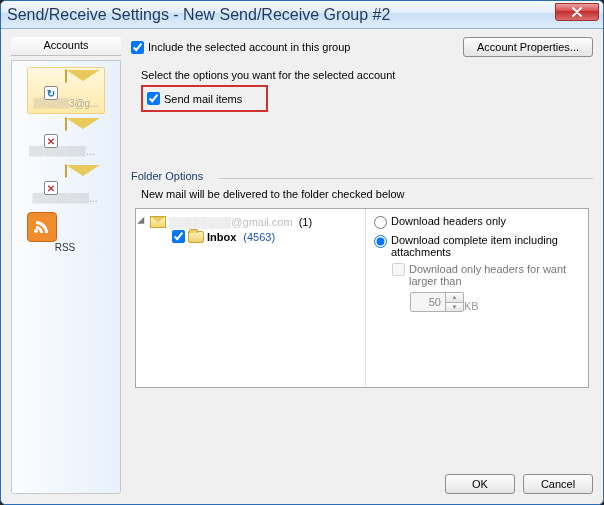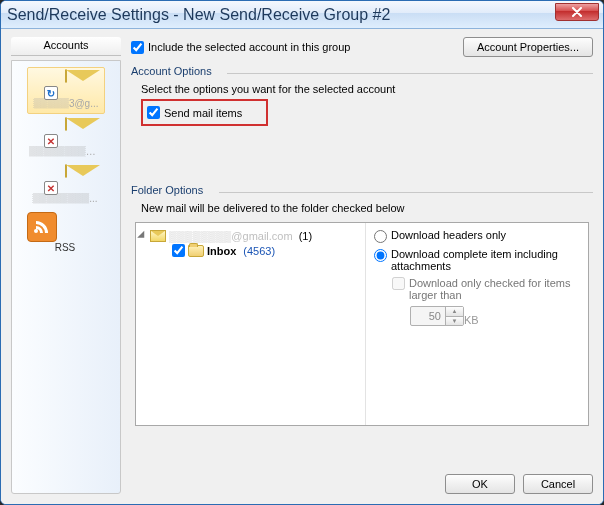--- a/index.html
+++ b/index.html
@@ -209,21 +209,21 @@
   .dotted-focus{
     border:1px dotted #555;
     padding:0 1px;
   }
 
   .folder-area{
     display:flex;
     gap:8px;
     border:1px solid #a8a8a8;
     background:#fff;
-    height:204px;
+    height:180px;
     margin-top:4px;
   }
   .tree{
     flex:1;
     padding:6px 4px;
     overflow:auto;
     border-right:1px solid #e3e3e3;
   }
   .tree-row{
     display:flex;align-items:center;gap:3px;
@@ -360,21 +360,20 @@
           <label class="checkbox-row">
             <input type="checkbox" checked="" style="">
             <span>Include the selected account in this group</span>
           </label>
           <button class="btn wide">
             <span>Account Properties...</span>
           </button>
         </div>
 
         <div class="group">
-          <div class="group-title">Account Options</div>
           <div class="group-body">
             <div style="padding-bottom:4px;">Select the options you want for the selected account</div>
             <div class="redbox">
               <label class="opt-row">
                 <input type="checkbox" checked="" style="">
                 <span>Send mail items</span>
               </label>
             </div>
           </div>
         </div>
@@ -404,21 +403,21 @@
                 <label class="radio-row">
                   <input type="radio" name="dl" style="">
                   <span>Download headers only</span>
                 </label>
                 <label class="radio-row">
                   <input type="radio" name="dl" checked="" style="">
                   <span>Download complete item including attachments</span>
                 </label>
                 <label class="chk-sub">
                   <input type="checkbox" disabled="" style="">
-                  <span>Download only checked for items larger than</span>
+                  <span>Download only headers for want larger than</span>
                 </label>
                 <div class="spin-wrap">
                   <div class="spin">
                     <input disabled="" value="50" style="">
                     <div class="spin-btns">
                       <span>▲</span>
                       <span>▼</span>
                     </div>
                   </div>
                   <span>KB</span>

